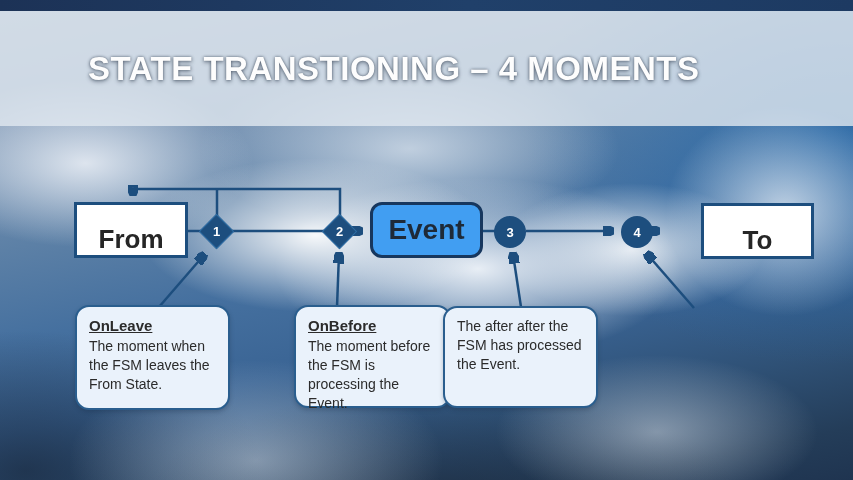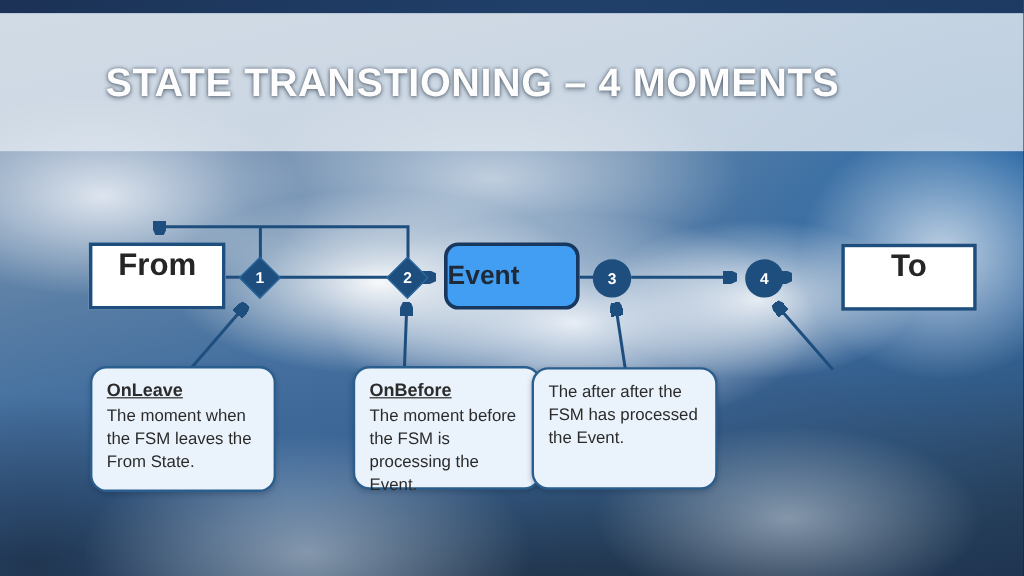--- a/index.html
+++ b/index.html
@@ -38,30 +38,30 @@
     color:#fdfdfd;
     text-shadow:0 0 3px rgba(52,64,82,.75),0 2px 4px rgba(52,64,82,.45);
     white-space:nowrap;
   }
   
   svg.connectors{position:absolute;left:0;top:0;width:853px;height:480px;}
   svg.connectors path{stroke:#1d4e7e;stroke-width:2.5;fill:none;}
   
   .state-box{
     position:absolute;background:#fff;border:3px solid #1d4e7e;
-    display:flex;align-items:flex-start;justify-content:center;
+    display:flex;align-items:flex-end;justify-content:center;
     font-size:26px;font-weight:bold;color:#262626;box-sizing:border-box;
   }
   .box-from{left:74px;top:202px;width:114px;height:56px;}
   .box-to{left:701px;top:203px;width:113px;height:56px;}
   .box-event{
     position:absolute;left:370px;top:202px;width:113px;height:56px;
     background:#419ef2;border:3px solid #17375e;border-radius:12px;
-    display:flex;align-items:center;
-    font-size:22px;font-weight:bold;color:#1e2a38;box-sizing:border-box;
+    display:flex;align-items:center;justify-content:center;
+    font-size:28px;font-weight:bold;color:#1e2a38;box-sizing:border-box;
   }
   .diamond{
     position:absolute;width:23px;height:23px;background:#1d4e7e;
     border:1.5px solid #2e6da4;transform:rotate(45deg);
     display:flex;align-items:center;justify-content:center;box-sizing:content-box;
   }
   .diamond span{transform:rotate(-45deg);color:#fff;font-size:13px;font-weight:bold;}
   .diamond-1{left:204px;top:219px;}
   .diamond-2{left:327px;top:219px;}
   .mcircle{

